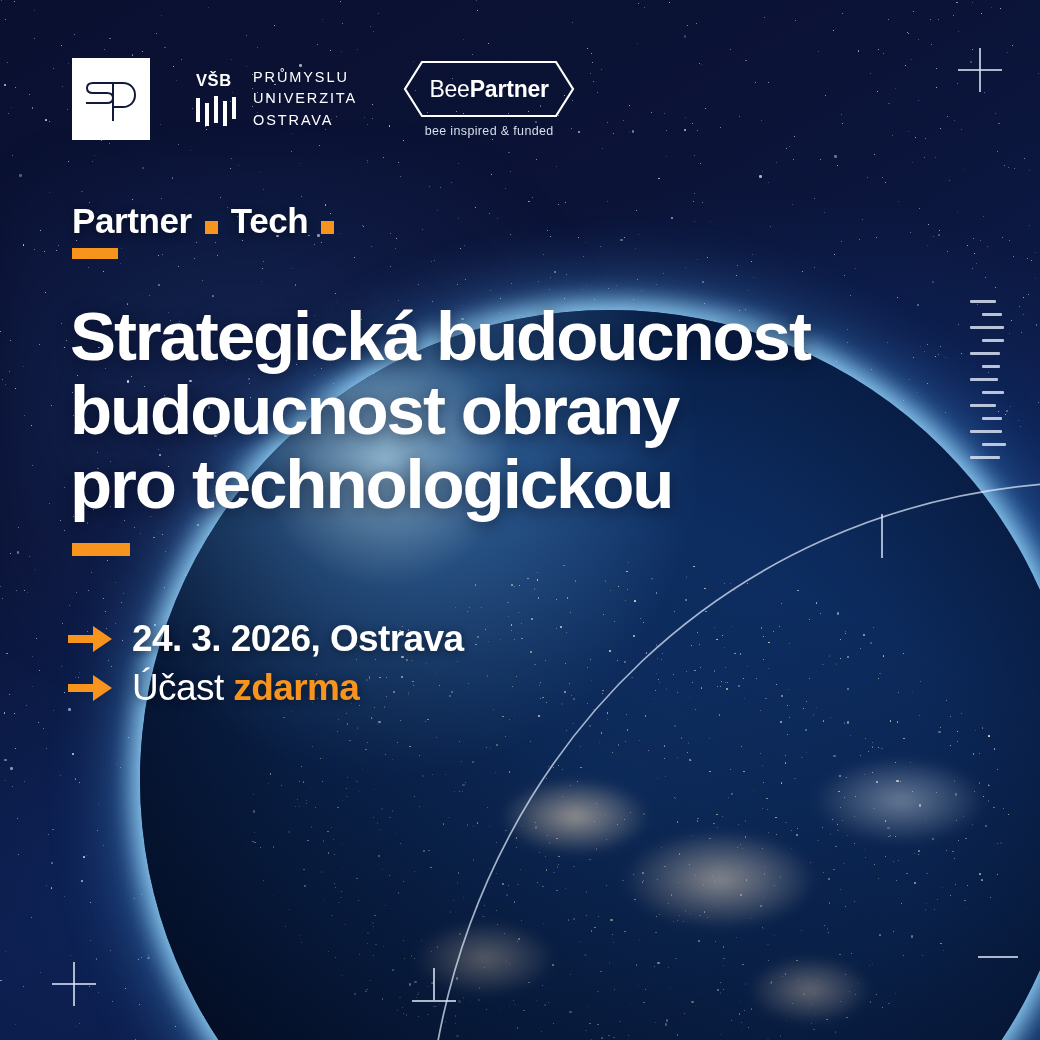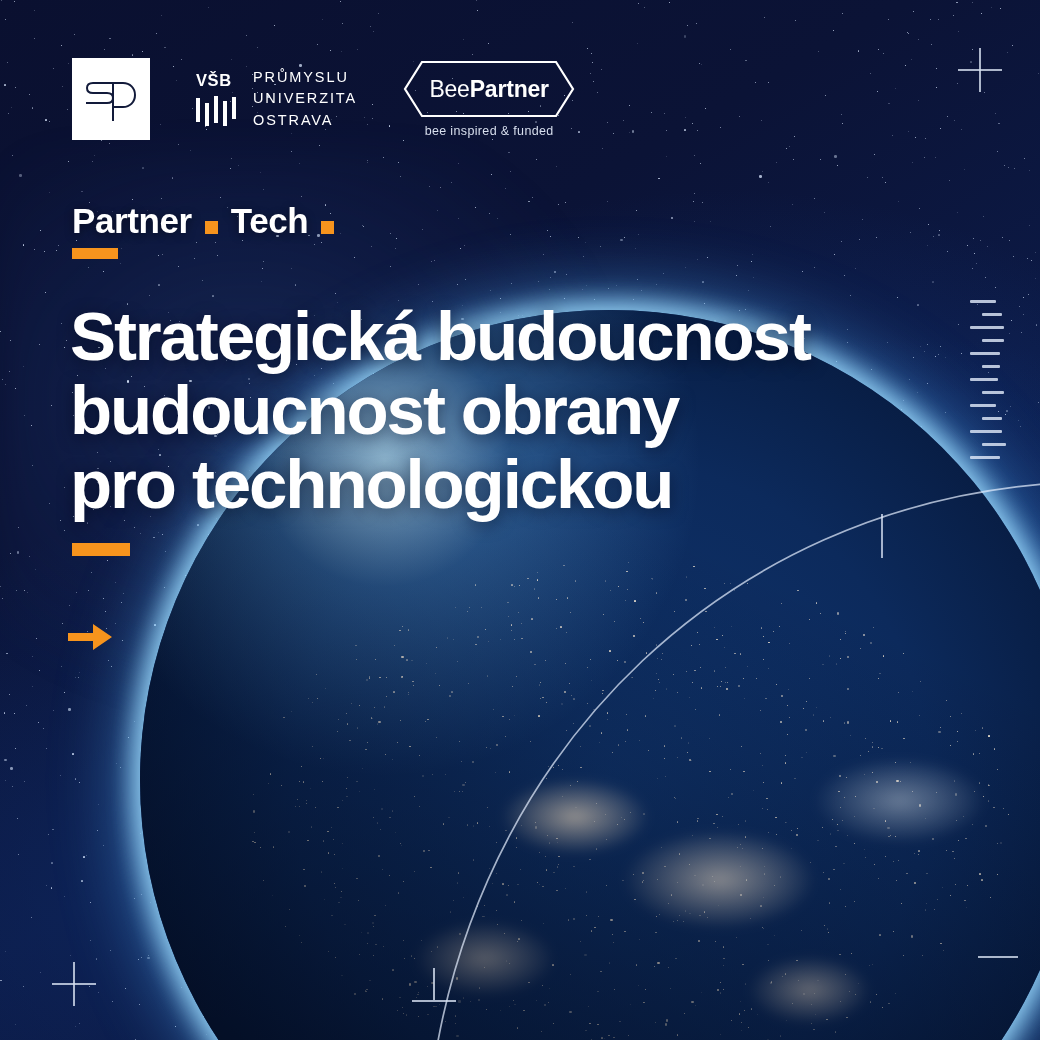--- a/index.html
+++ b/index.html
@@ -2218,25 +2218,34 @@
 
     <div class="headline">
       <div>Strategická budoucnost</div>
       <div>budoucnost obrany</div>
       <div>pro technologickou</div>
     </div>
     <div class="rule-lg"></div>
 
     <div class="facts">
 
-
       <div class="fact">
         <span class="arrow">
           <svg viewBox="0 0 44 34" fill="none">
             <path d="M0 13 H25 V4 L44 17 L25 30 V21 H0 Z" fill="#f7941d"></path>
           </svg>
         </span>
+        <span class="fact-text bold">24. 3. 2026, Ostrava</span>
+      </div>
+
+      <div class="fact">
+        <span class="arrow">
+          <svg viewBox="0 0 44 34" fill="none">
+            <path d="M0 13 H25 V4 L44 17 L25 30 V21 H0 Z" fill="#f7941d"></path>
+          </svg>
+        </span>
+        <span class="fact-text light"><span>Účast </span><em>zdarma</em></span>
       </div>
 
     </div>
 
   </div>
 </div>
 
 </body></html>

